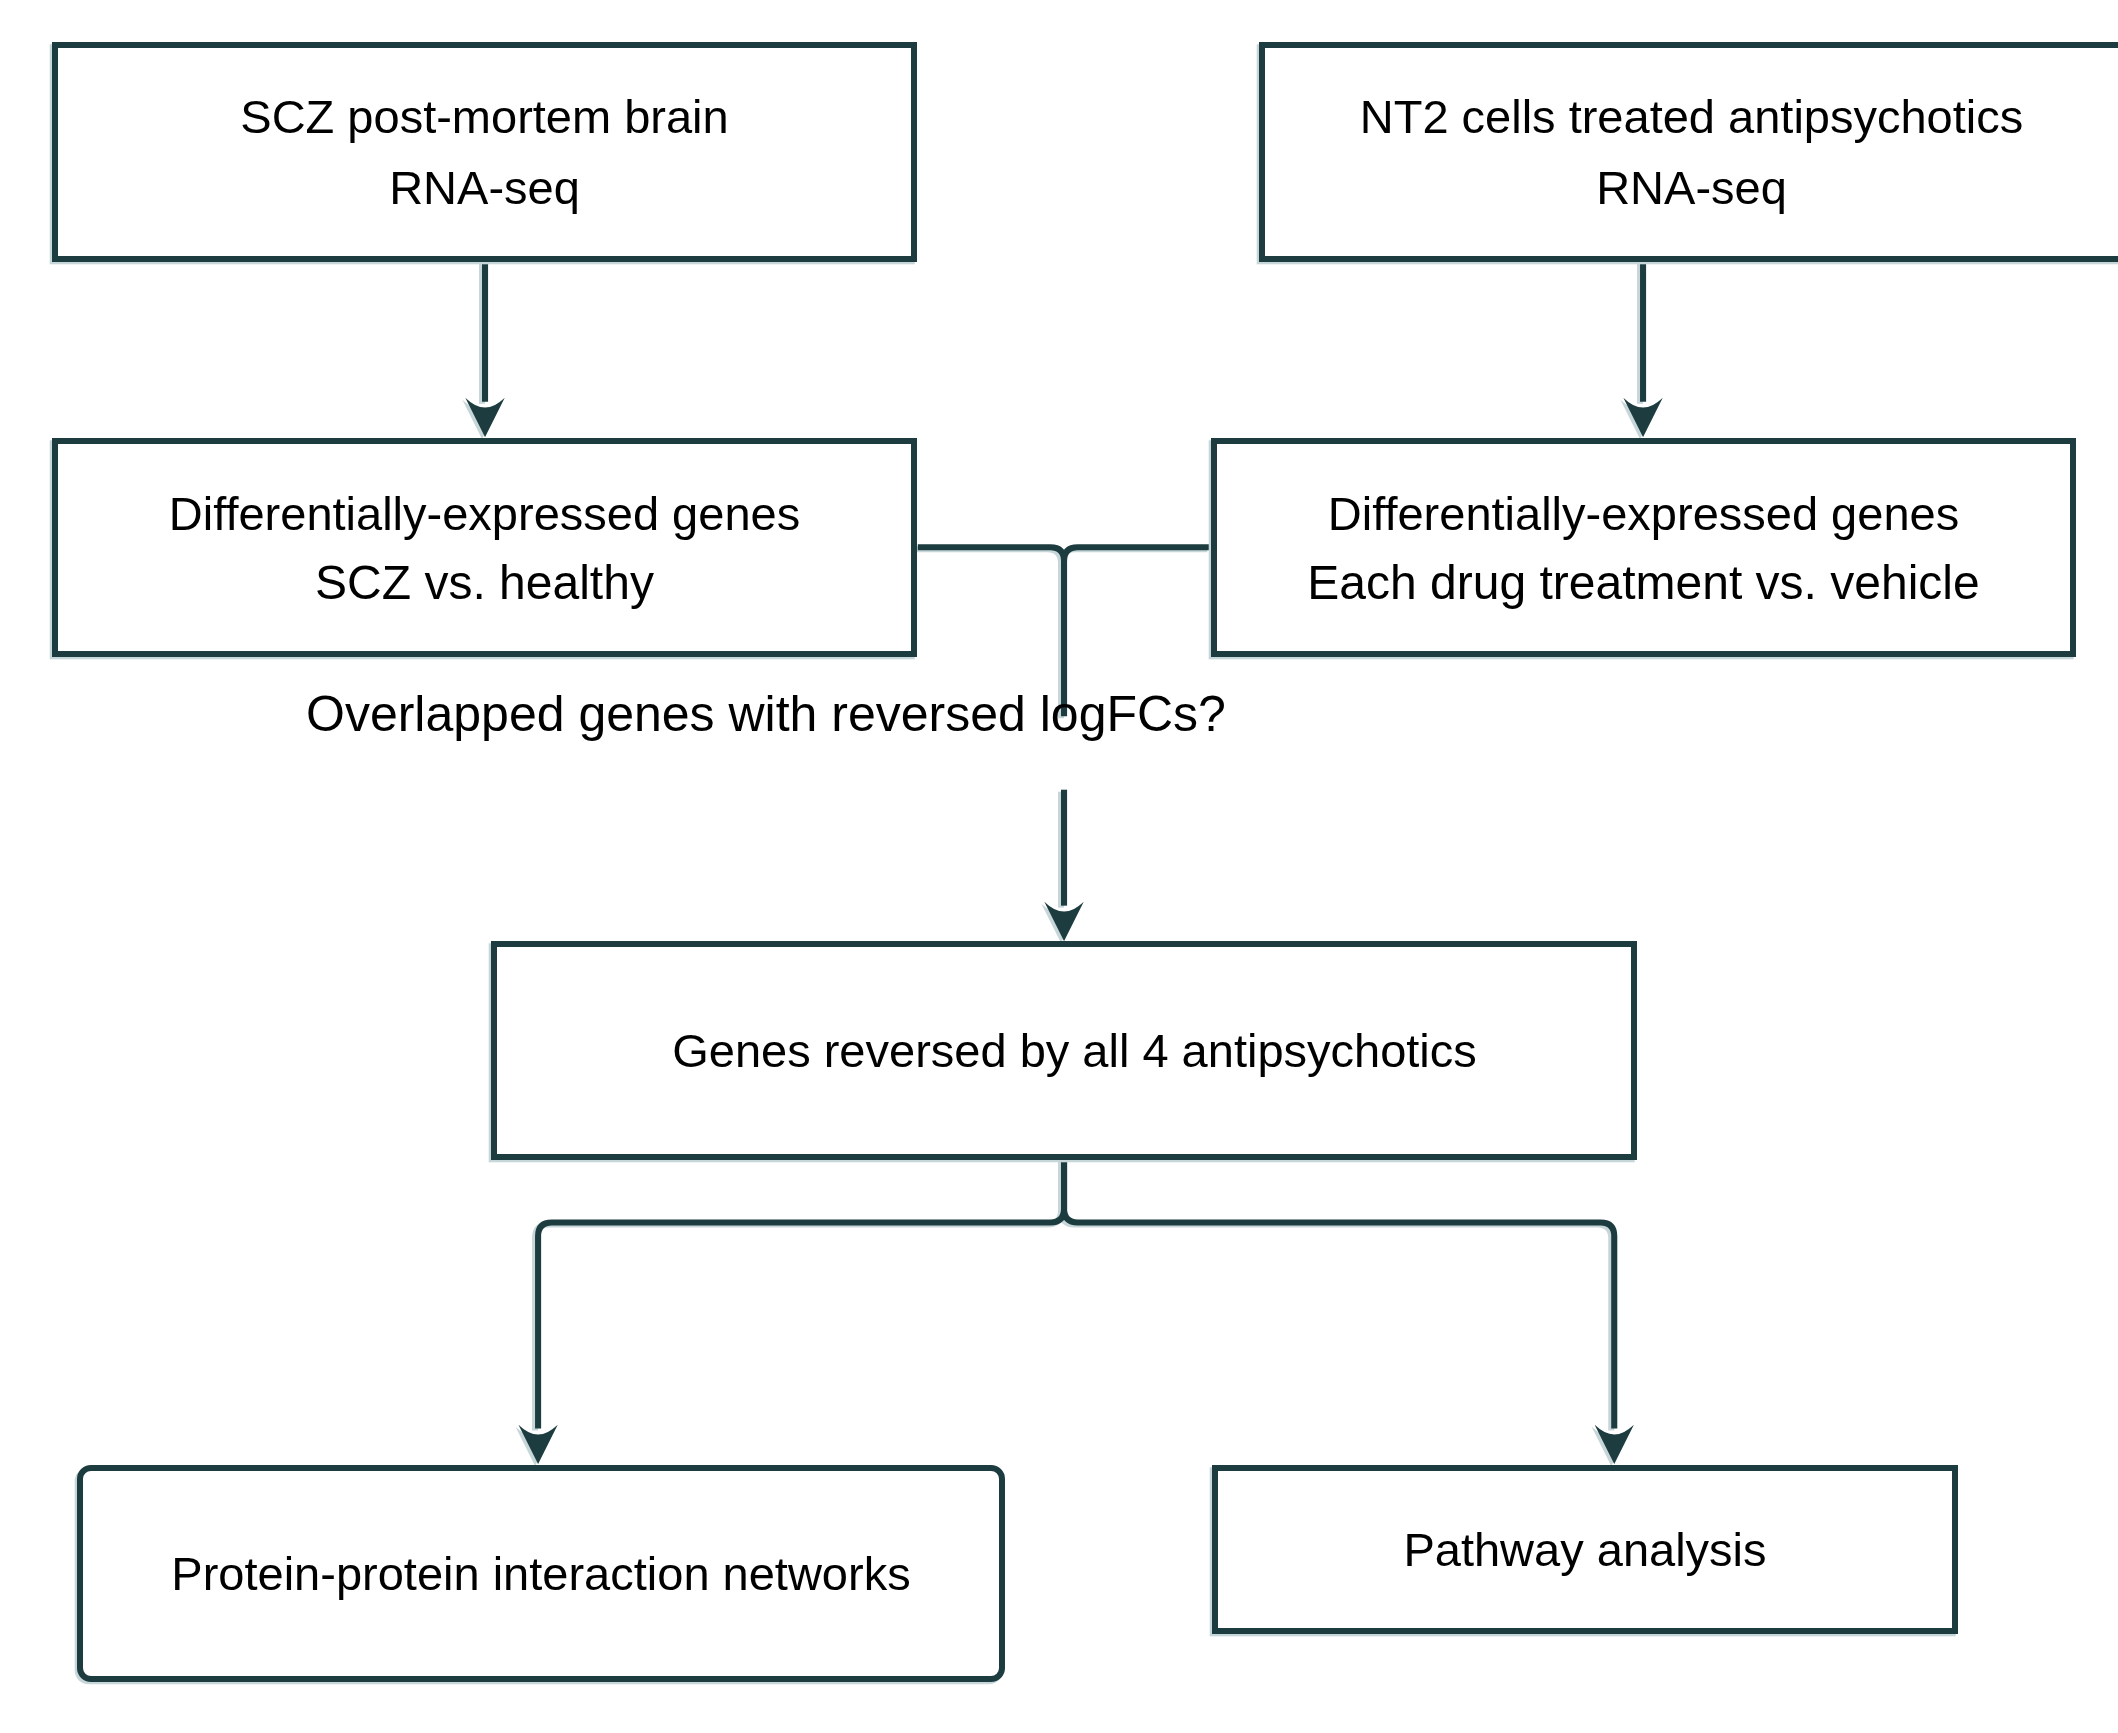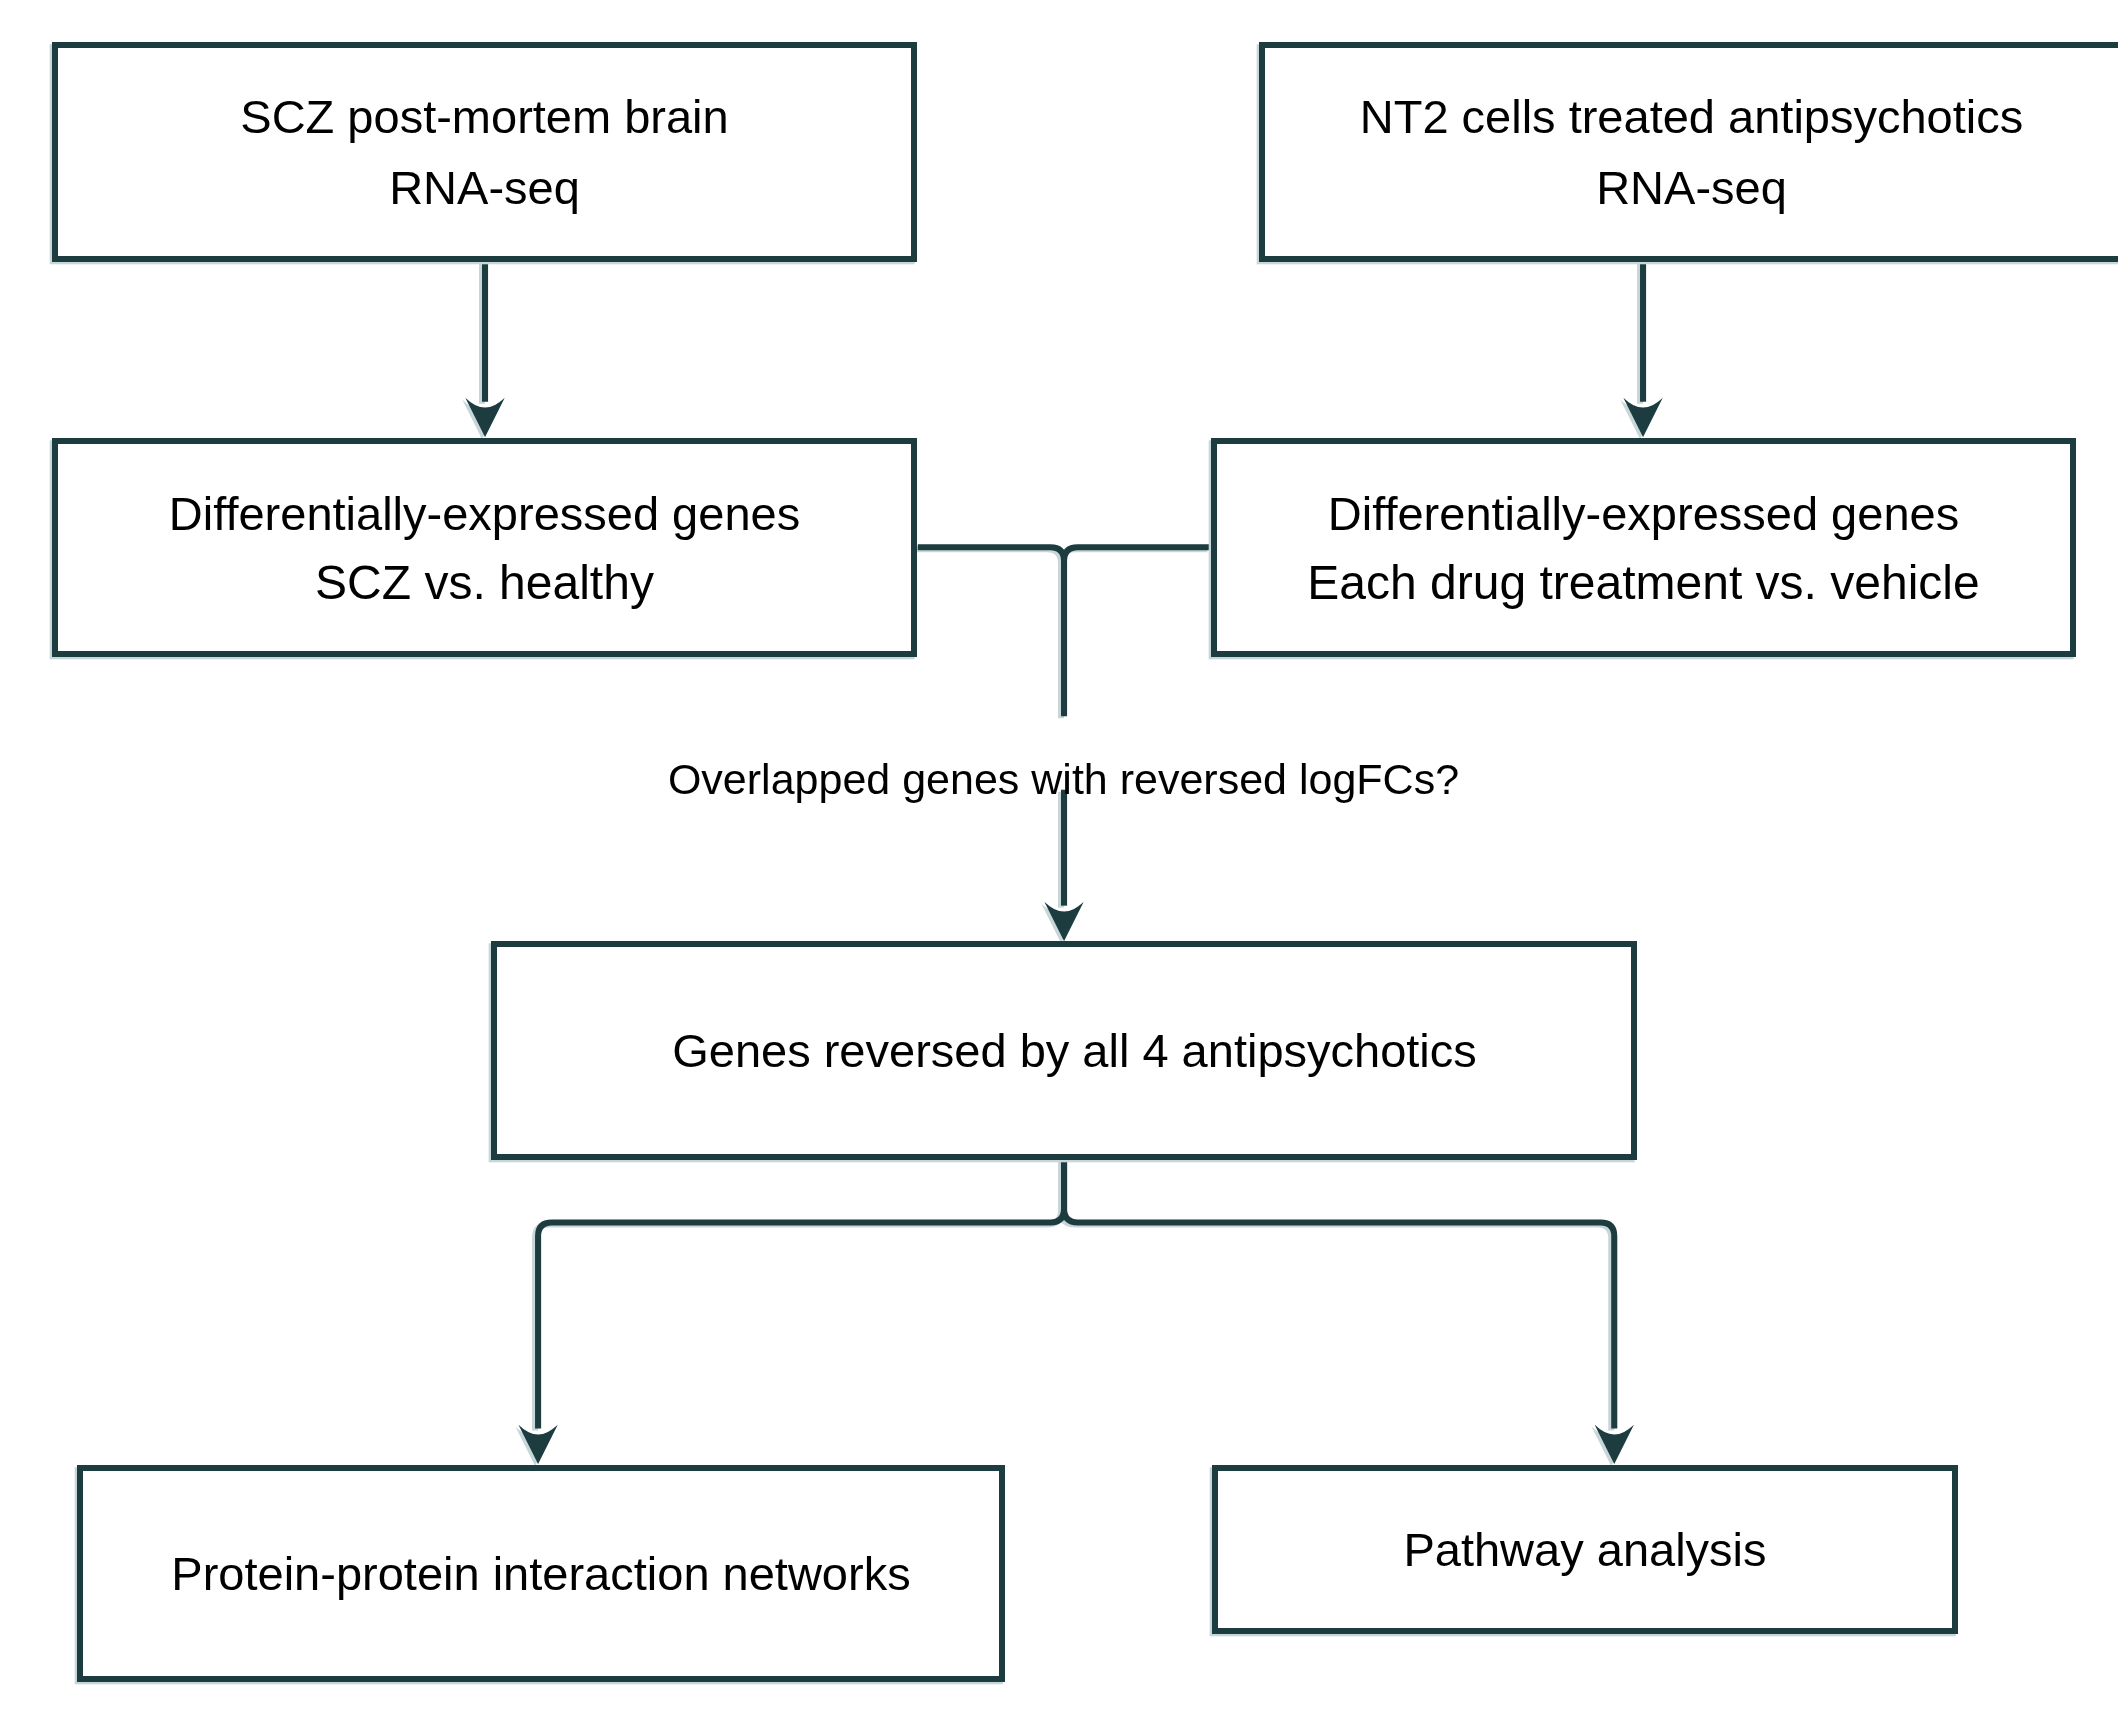--- a/index.html
+++ b/index.html
@@ -50,28 +50,28 @@
   .node .subtitle{
     font-size:48px;
     line-height:68px;
     white-space:nowrap;
   }
   #node-scz-brain      {left:52px;   top:42px;   width:865px; height:220px;}
   #node-nt2-cells      {left:1211px; top:42px;   width:865px; height:220px;margin-left:48px;}
   #node-deg-scz        {left:52px;   top:438px;  width:865px; height:219px;}
   #node-deg-drug       {left:1211px; top:438px;  width:865px; height:219px;}
   #node-reversed       {left:491px;  top:941px; width:1146px; height:219px;padding-left:21px;}
-  #node-ppi            {left:77px;  top:1465px; width:928px; height:217px;}
+  #node-ppi            {left:77px;  top:1465px; width:928px; height:217px;border-radius:14px;}
   #node-pathway        {left:1212px; top:1465px; width:746px;  height:169px;text-align:right;}
   #overlap-question{
     position:absolute;
-    left:306px; top:744px; width:1515px; height:71px;
+    left:306px; top:679px; width:1515px; height:71px;
     line-height:71px;
-    font-size:43px;
-    text-align:center;
+    font-size:50px;
+    text-align:left;
     z-index:2;
     white-space:nowrap;
   }
 </style>
 </head>
 <body>
 
 <div id="canvas">
 
   <svg id="connectors" viewBox="0 0 2796 2288" xmlns="http://www.w3.org/2000/svg">

